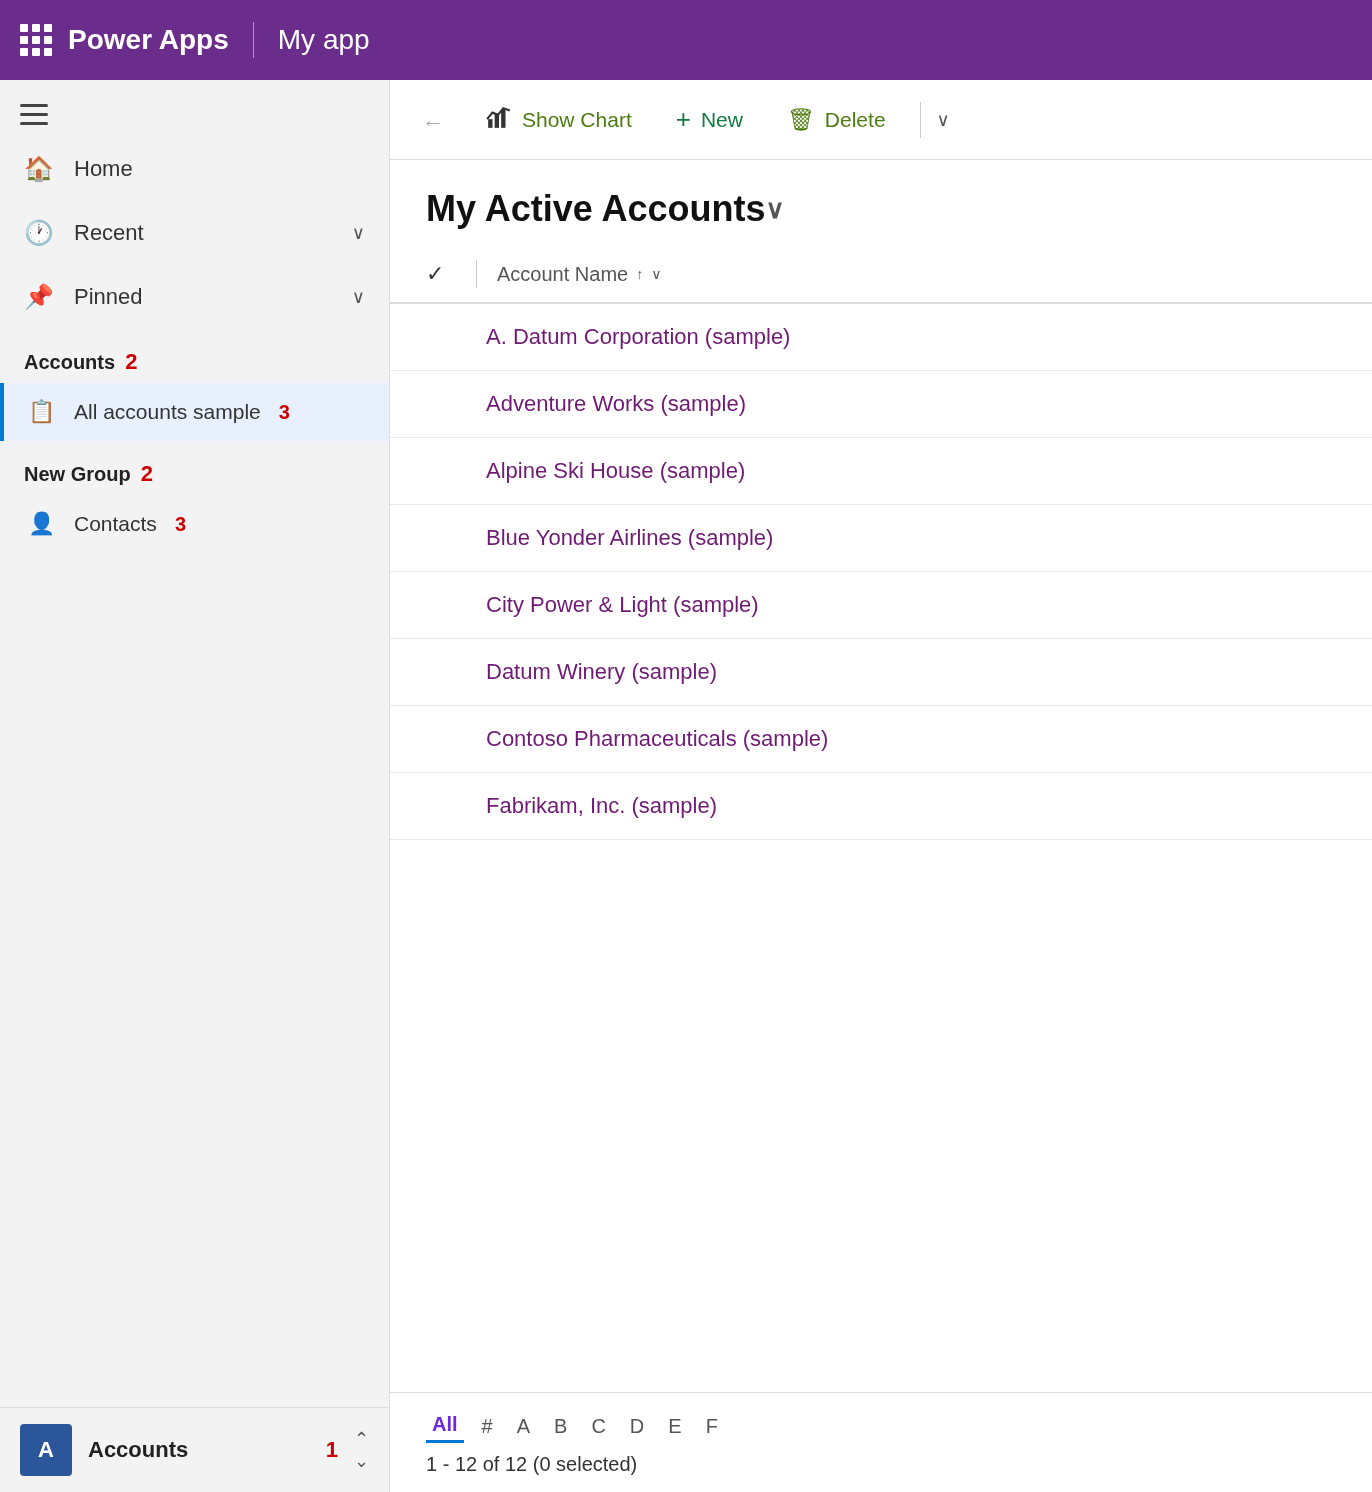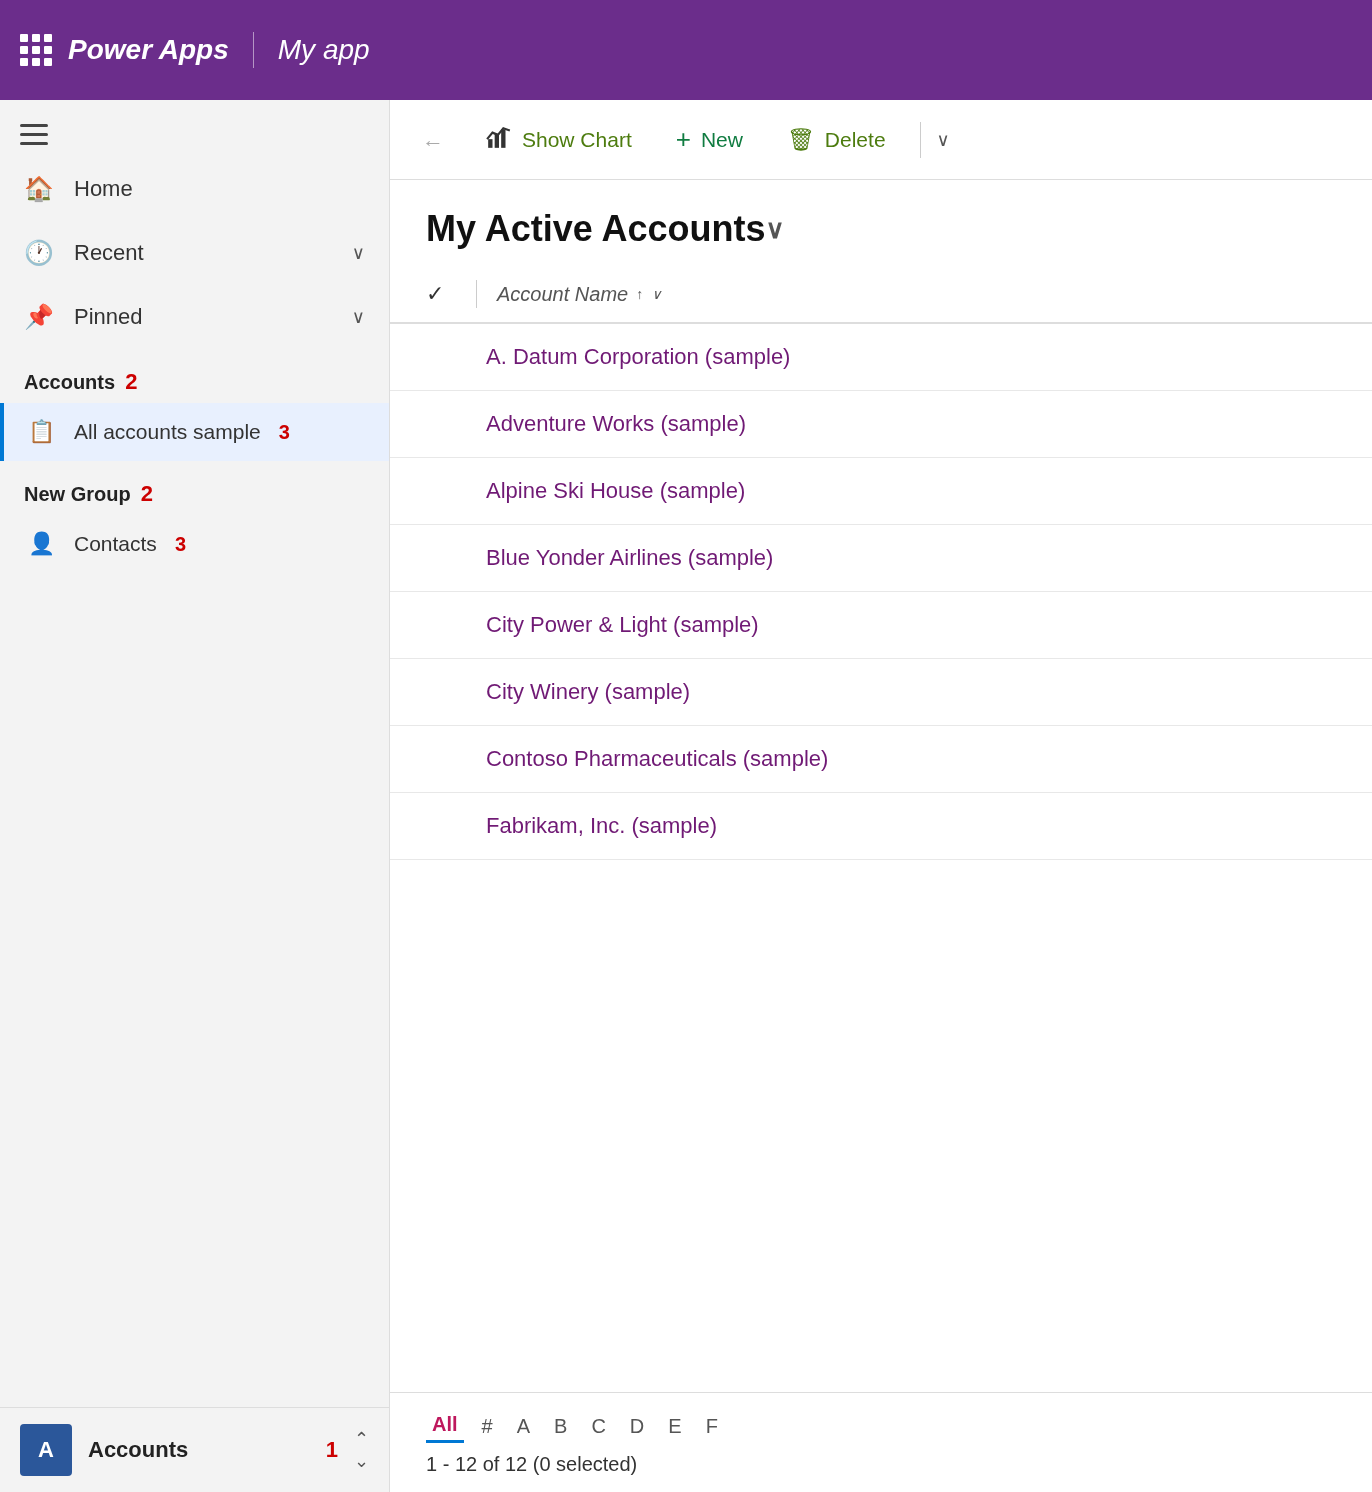--- a/index.html
+++ b/index.html
@@ -1,27 +1,26 @@
 <!DOCTYPE html>
 <html><head>
   <meta charset="utf-8">
   <style>
     * { box-sizing: border-box; margin: 0; padding: 0; }
     body { font-family: 'Segoe UI', Arial, sans-serif; width: 1372px; height: 1492px; overflow: hidden; display: flex; flex-direction: column; }
 
     
     .topbar {
       background: #6b2d8b;
-      height: 100px;
+      height: 80px;
       display: flex;
       align-items: center;
       padding: 0 20px;
       gap: 16px;
       flex-shrink: 0;
-      font-style: italic;
     }
     .topbar-grid {
       display: grid;
       grid-template-columns: repeat(3,8px);
       grid-template-rows: repeat(3,8px);
       gap: 4px;
     }
     .topbar-grid-dot {
       width: 8px; height: 8px;
       background: white;
@@ -270,21 +269,20 @@
     .table-separator {
       width: 1px; height: 28px;
       background: #ccc;
     }
     .table-col-header {
       font-size: 20px;
       color: #555;
       display: flex;
       align-items: center;
       gap: 8px;
-      font-style: italic;
     }
     .sort-up, .sort-down {
       font-size: 14px;
       color: #555;
     }
 
     .table-row {
       padding: 20px 36px 20px 96px;
       border-bottom: 1px solid #e8e8e8;
       font-size: 22px;
@@ -306,21 +304,21 @@
       gap: 12px;
       align-items: center;
     }
     .alpha-item {
       font-size: 20px;
       color: #555;
       cursor: pointer;
       padding: 4px 6px;
     }
     .alpha-item.active {
-      color: #be185d;
+      color: #6d28d9;
       font-weight: 700;
       border-bottom: 3px solid #0078d4;
     }
     .page-info {
       font-size: 20px;
       color: #333;
     }
     .delete-icon { font-size: 22px; }
   </style>
 </head>
@@ -466,21 +464,21 @@
         <div class="table-row">
           <span>Alpine Ski House (sample)</span>
         </div>
         <div class="table-row">
           <span>Blue Yonder Airlines (sample)</span>
         </div>
         <div class="table-row">
           <span>City Power &amp; Light (sample)</span>
         </div>
         <div class="table-row">
-          <span>City Winery (sample)</span>
+          <span>Datum Winery (sample)</span>
         </div>
         <div class="table-row">
           <span>Contoso Pharmaceuticals (sample)</span>
         </div>
         <div class="table-row">
           <span>Fabrikam, Inc. (sample)</span>
         </div>
 
       </div>
 

